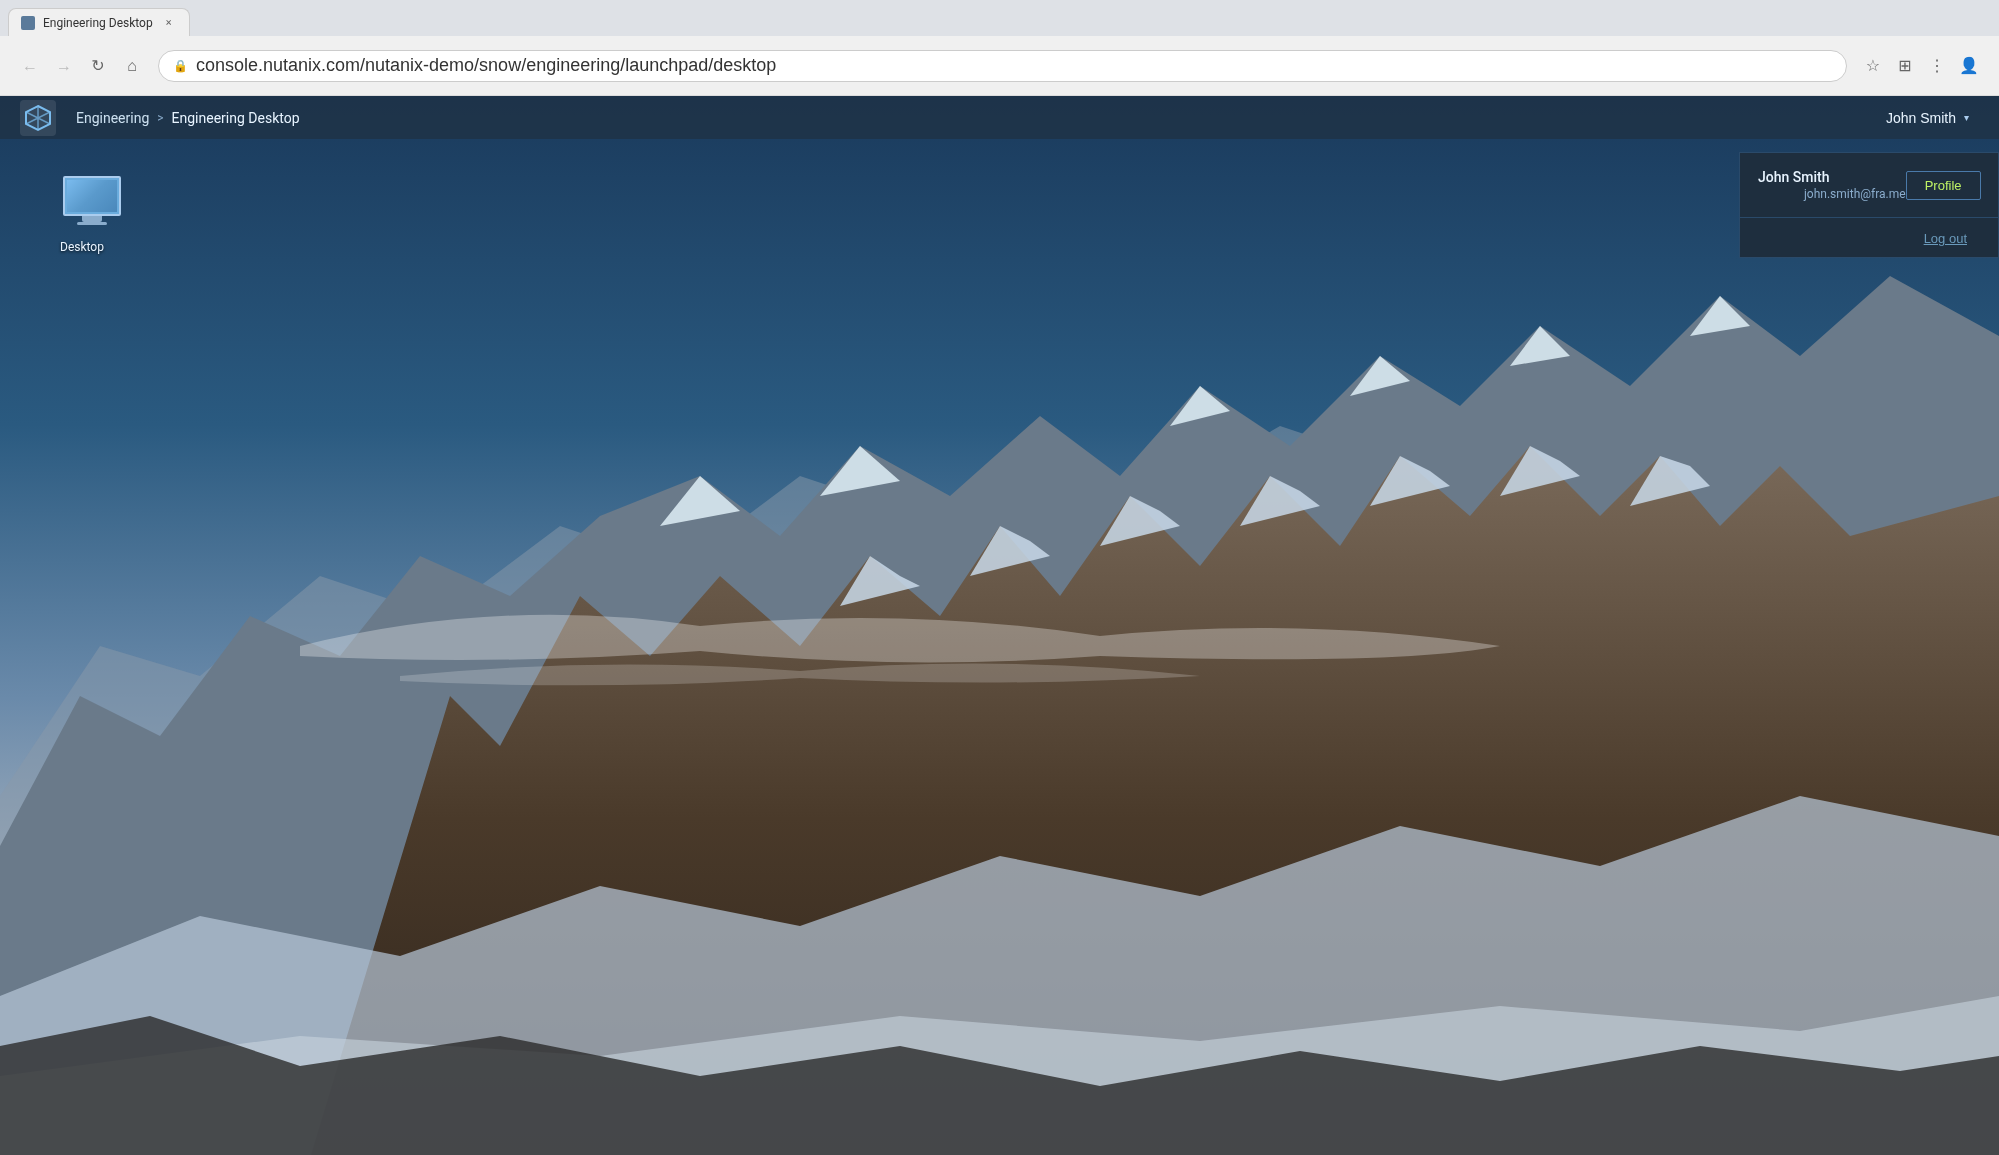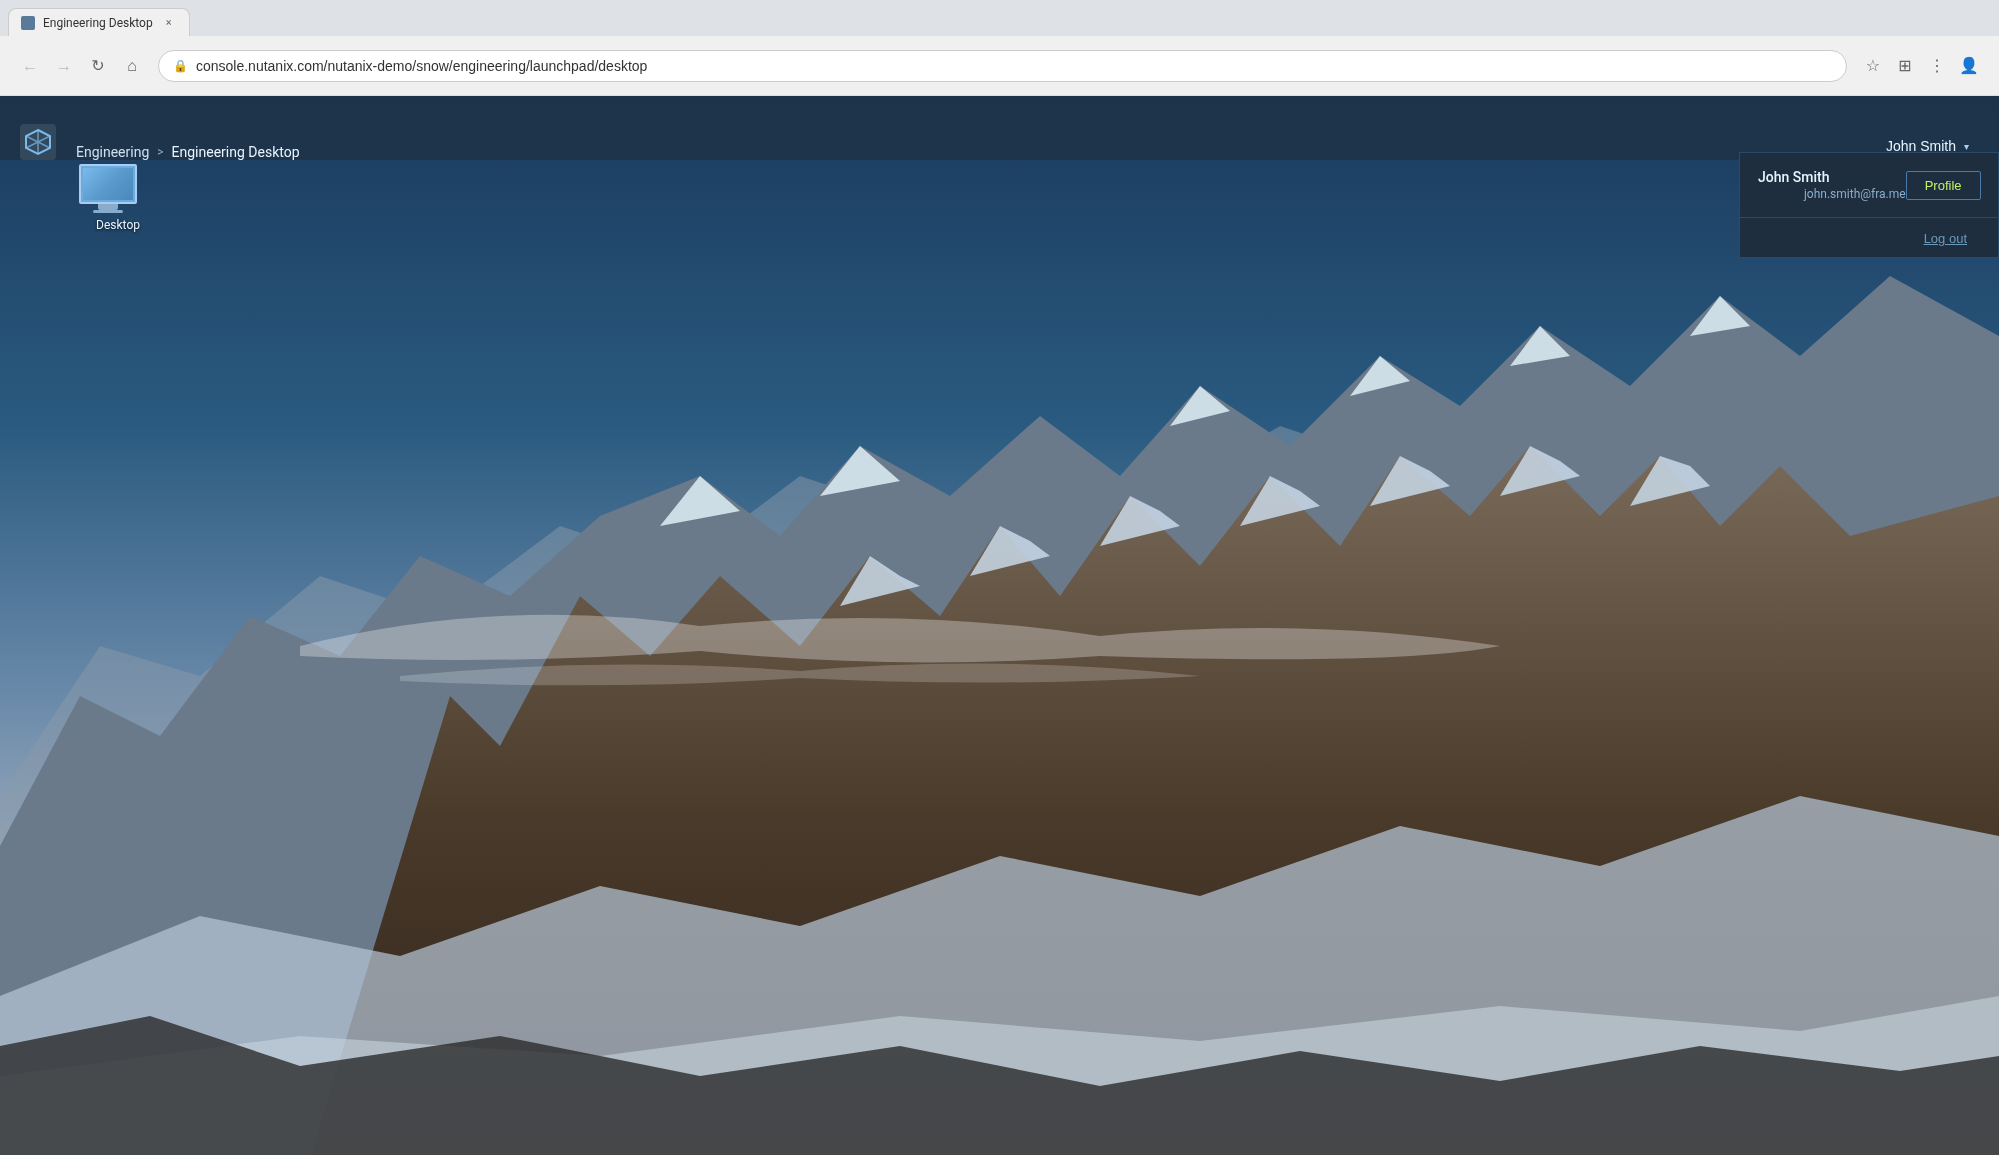--- a/index.html
+++ b/index.html
@@ -61,21 +61,21 @@
 
     .lock-icon {
       color: #555;
       font-size: 12px;
     }
 
     .address-bar {
       flex: 1;
       border: none;
       outline: none;
-      font-size: 14px;
+      font-size: 18px;
       color: #333;
       background: transparent;
     }
 
     .browser-actions {
       display: flex;
       gap: 4px;
       align-items: center;
     }
 
@@ -125,24 +125,24 @@
       width: 100%;
       height: 100%;
     }
 
     
     .top-nav {
       position: absolute;
       top: 0;
       left: 0;
       width: 100%;
-      height: 64px;
+      height: 43px;
       background: rgba(30, 50, 70, 0.85);
       display: flex;
-      align-items: flex-end;
+      align-items: center;
       padding: 0 20px;
       z-index: 50;
     }
 
     .nutanix-logo {
       width: 36px;
       height: 36px;
       margin-right: 20px;
     }
 
@@ -240,26 +240,26 @@
       font-size: 13px;
       text-decoration: underline;
       cursor: pointer;
       background: none;
       border: none;
     }
 
     
     .desktop-icon-area {
       position: absolute;
-      top: 68px;
+      top: 80px;
       left: 60px;
       display: flex;
       flex-direction: column;
-      align-items: flex-end;
-      gap: 0;
+      align-items: flex-start;
+      gap: 10px;
       cursor: pointer;
       width: 80px;
     }
 
     .monitor-icon {
       width: 64px;
       height: 54px;
       display: flex;
       flex-direction: column;
       align-items: center;

